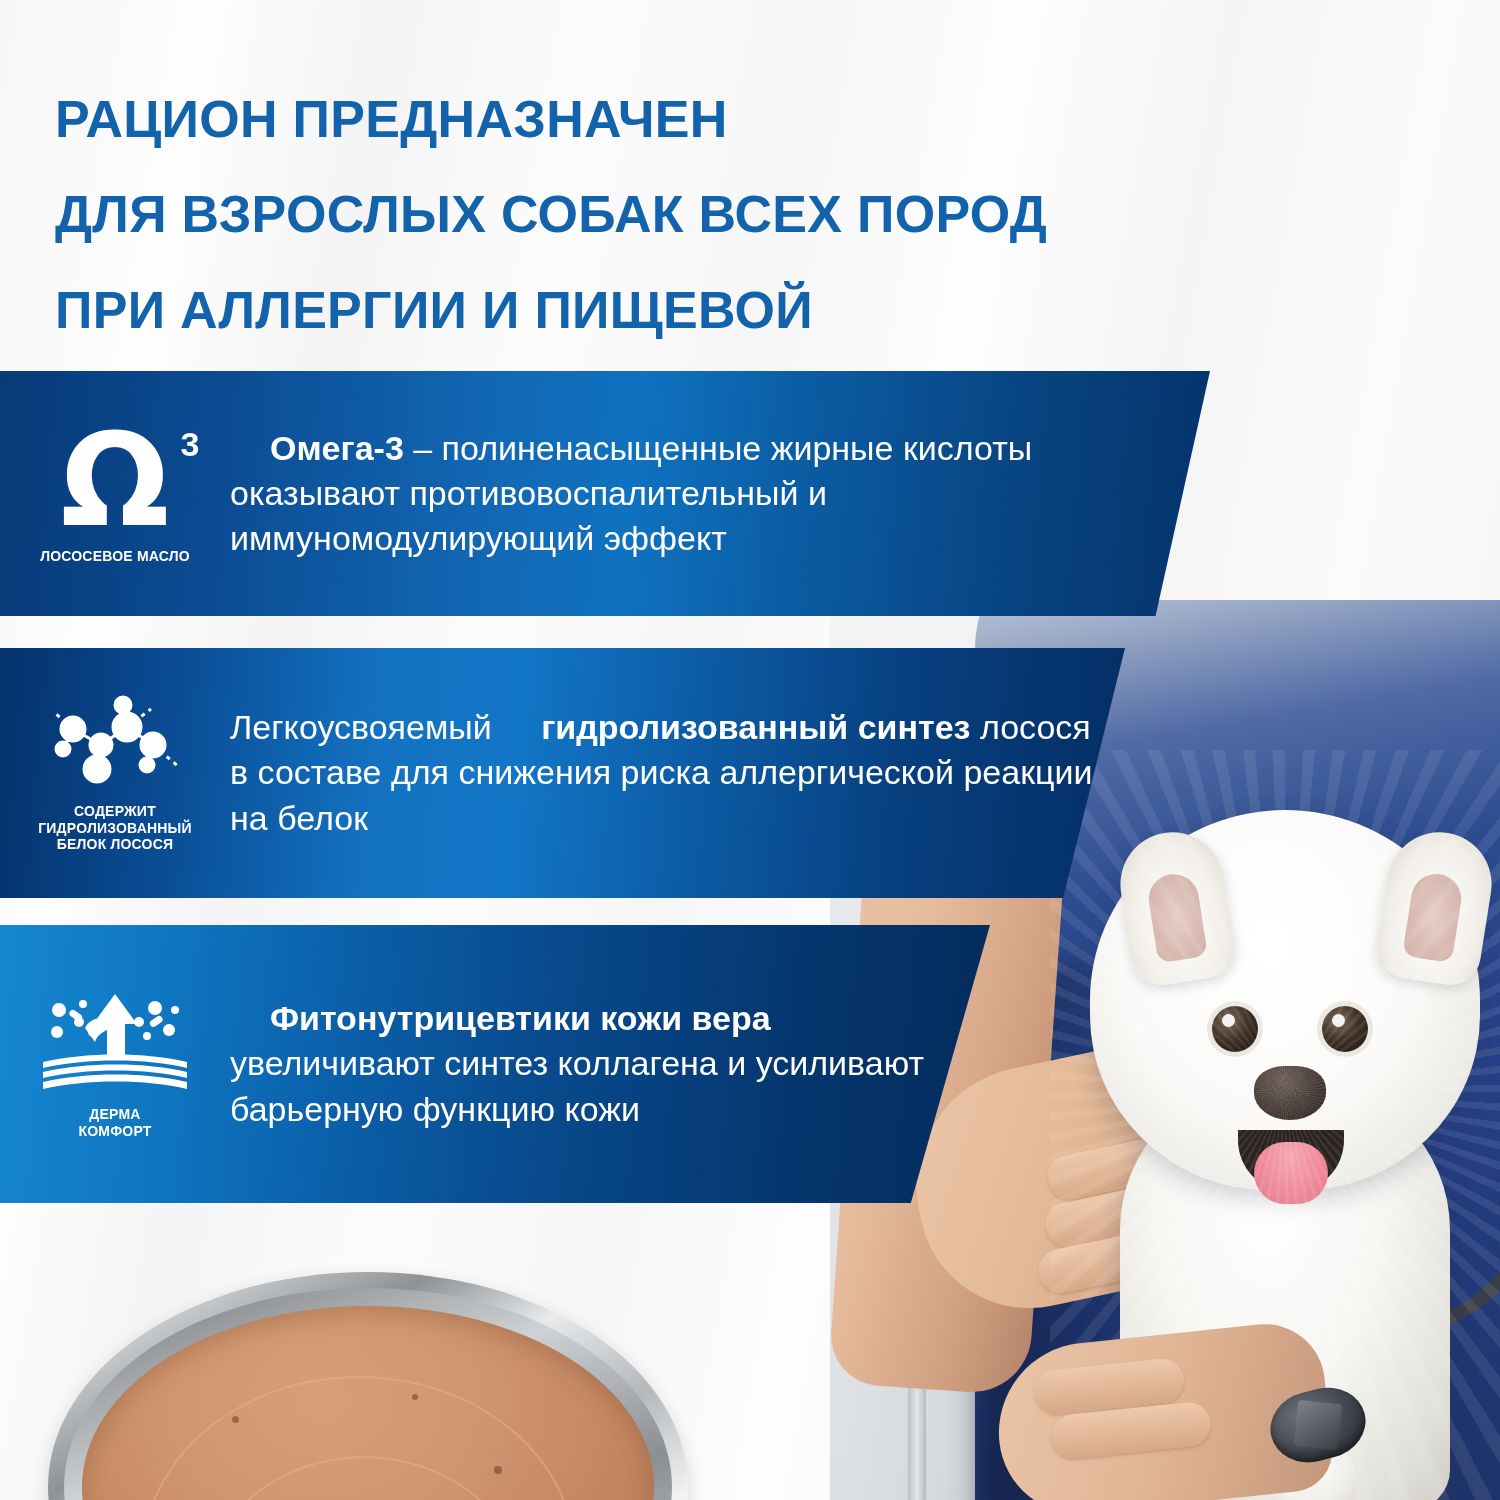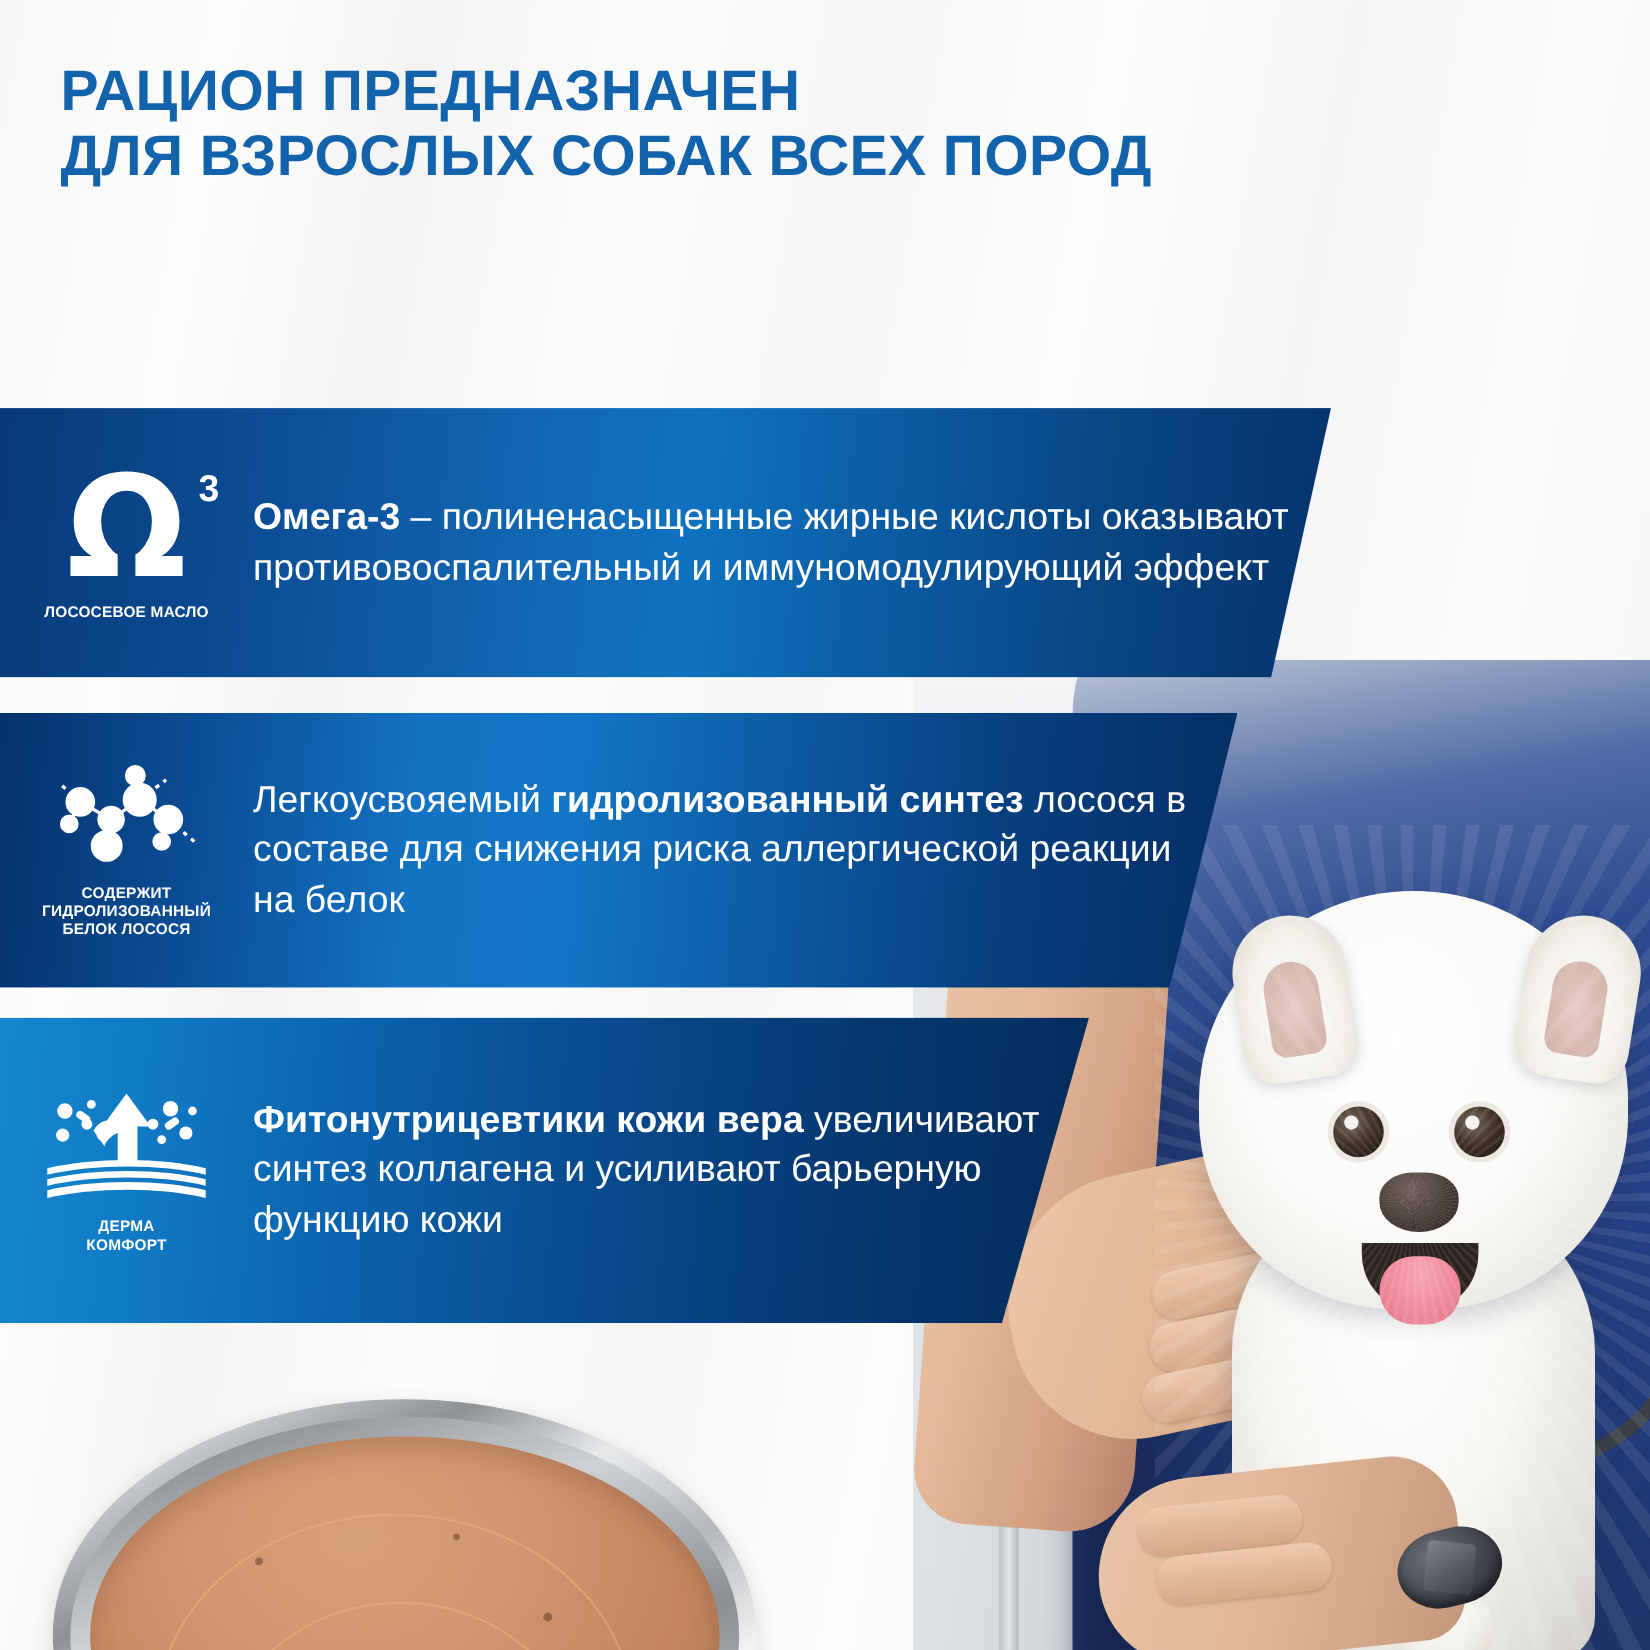--- a/index.html
+++ b/index.html
@@ -344,21 +344,21 @@
     left: 55px;
     top: 54px;
     width: 1180px;
     color: #1263ab;
     font-weight: bold;
     font-size: 52px;
     line-height: 1.14;
     letter-spacing: .3px;
     text-transform: uppercase;
   }
-  .headline div { white-space: nowrap; }
+  .headline div { white-space: nowrap; margin-top: 36px; }
 
   
   .banner {
     position: absolute;
     display: flex;
     align-items: center;
     color: #ffffff;
   }
   .banner-1 {
     left: 0; top: 371px;
@@ -403,21 +403,21 @@
     text-transform: uppercase;
     white-space: pre-line;
     color: #ffffff;
   }
   .banner-text {
     font-size: 34px;
     line-height: 1.33;
     color: #ffffff;
     padding-right: 24px;
   }
-  .banner-text b { font-weight: bold; }
+  .banner-text b { font-weight: bold; margin-left: 40px; }
 
   .omega-glyph {
     font-family: "DejaVu Sans", sans-serif;
     font-size: 128px;
     line-height: .9;
     font-weight: bold;
     color: #fff;
     position: relative;
     display: inline-block;
   }
@@ -488,20 +488,21 @@
       <div class="pate-speck" style="left:150px; top:110px; width:7px; height:7px;"></div>
       <div class="pate-speck" style="left:330px; top:88px; width:6px; height:6px;"></div>
       <div class="pate-speck" style="left:412px; top:160px; width:8px; height:8px;"></div>
 
     </div>
   </div>
 
   <div class="headline">
     <div>РАЦИОН ПРЕДНАЗНАЧЕН</div>
     <div>ДЛЯ ВЗРОСЛЫХ СОБАК ВСЕХ ПОРОД</div>
+    <div>ПРИ АЛЛЕРГИИ И ПИЩЕВОЙ</div>
   </div>
 
   <div class="banner banner-1">
     <div class="icon-slot">
       <span class="omega-glyph">
         <span>Ω</span>
         <span class="omega-sup">3</span>
       </span>
       <div class="icon-caption">ЛОСОСЕВОЕ МАСЛО</div>
     </div>

